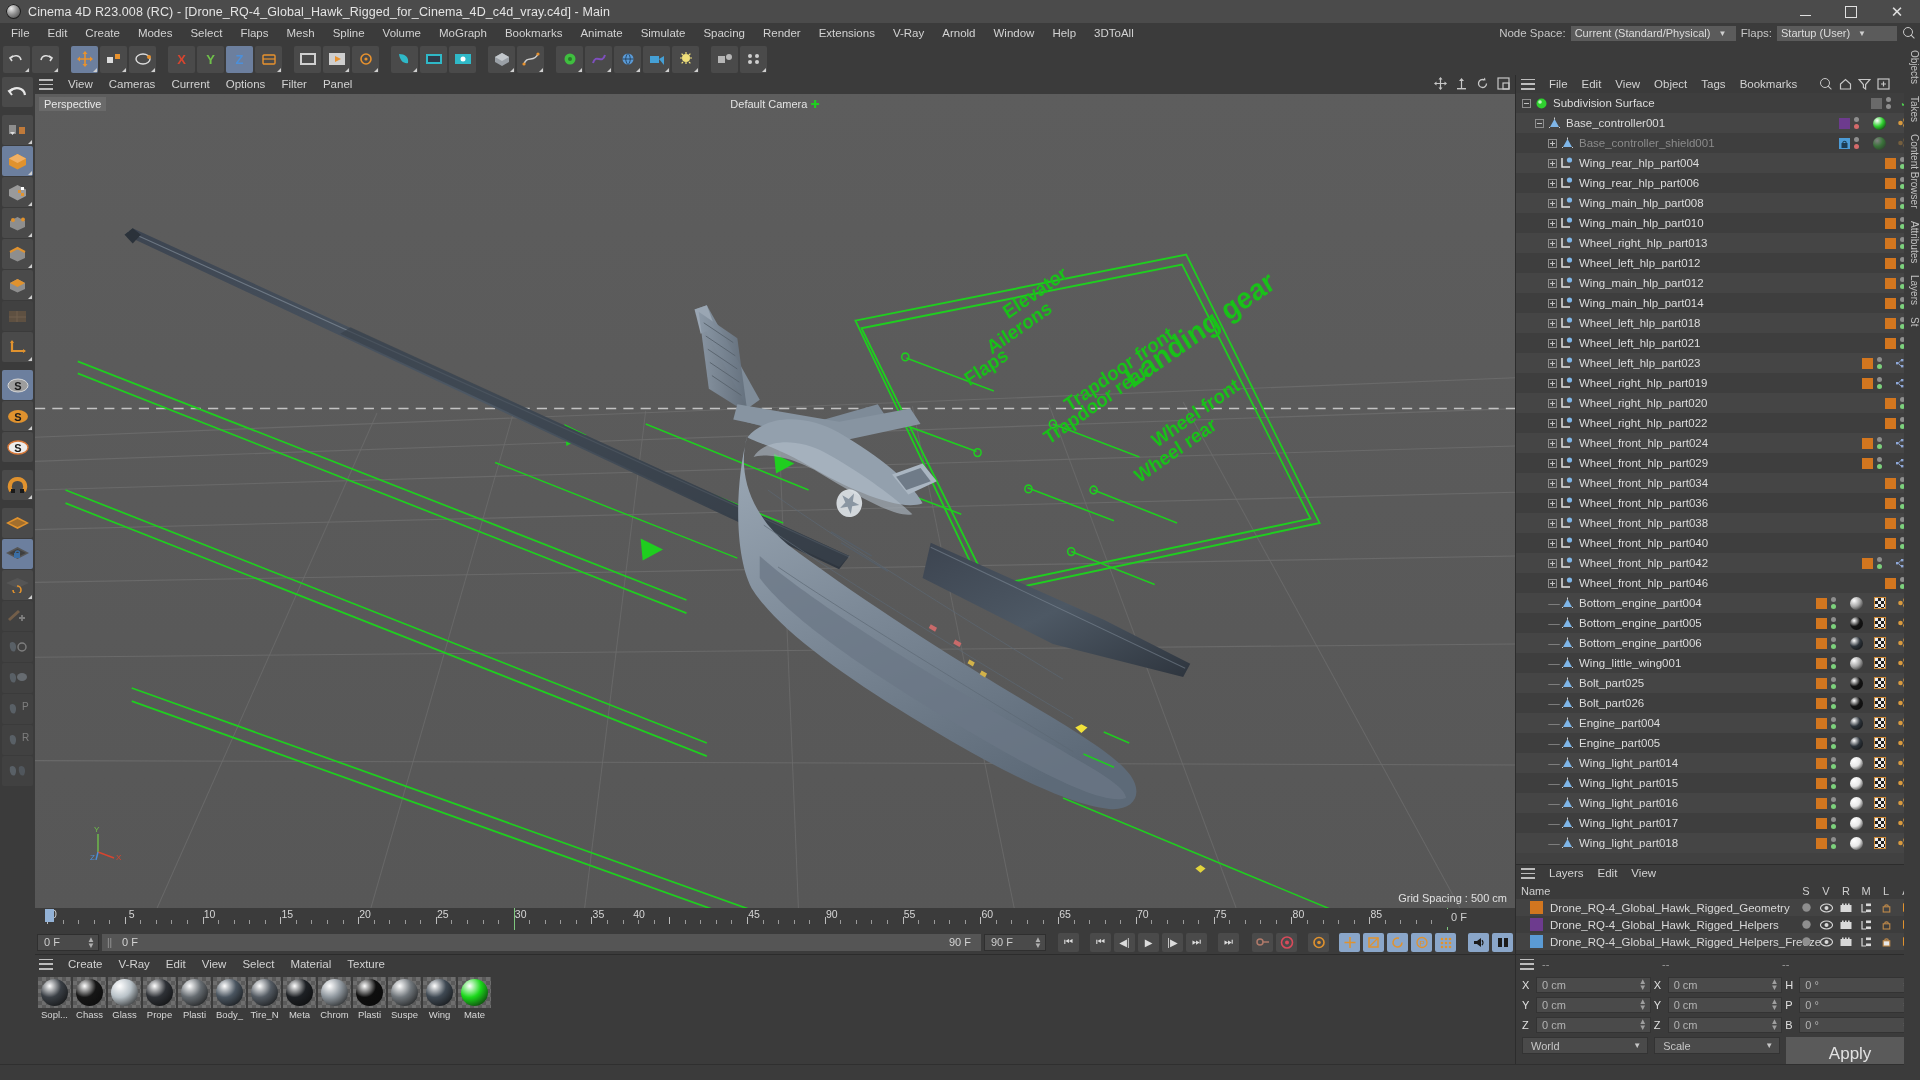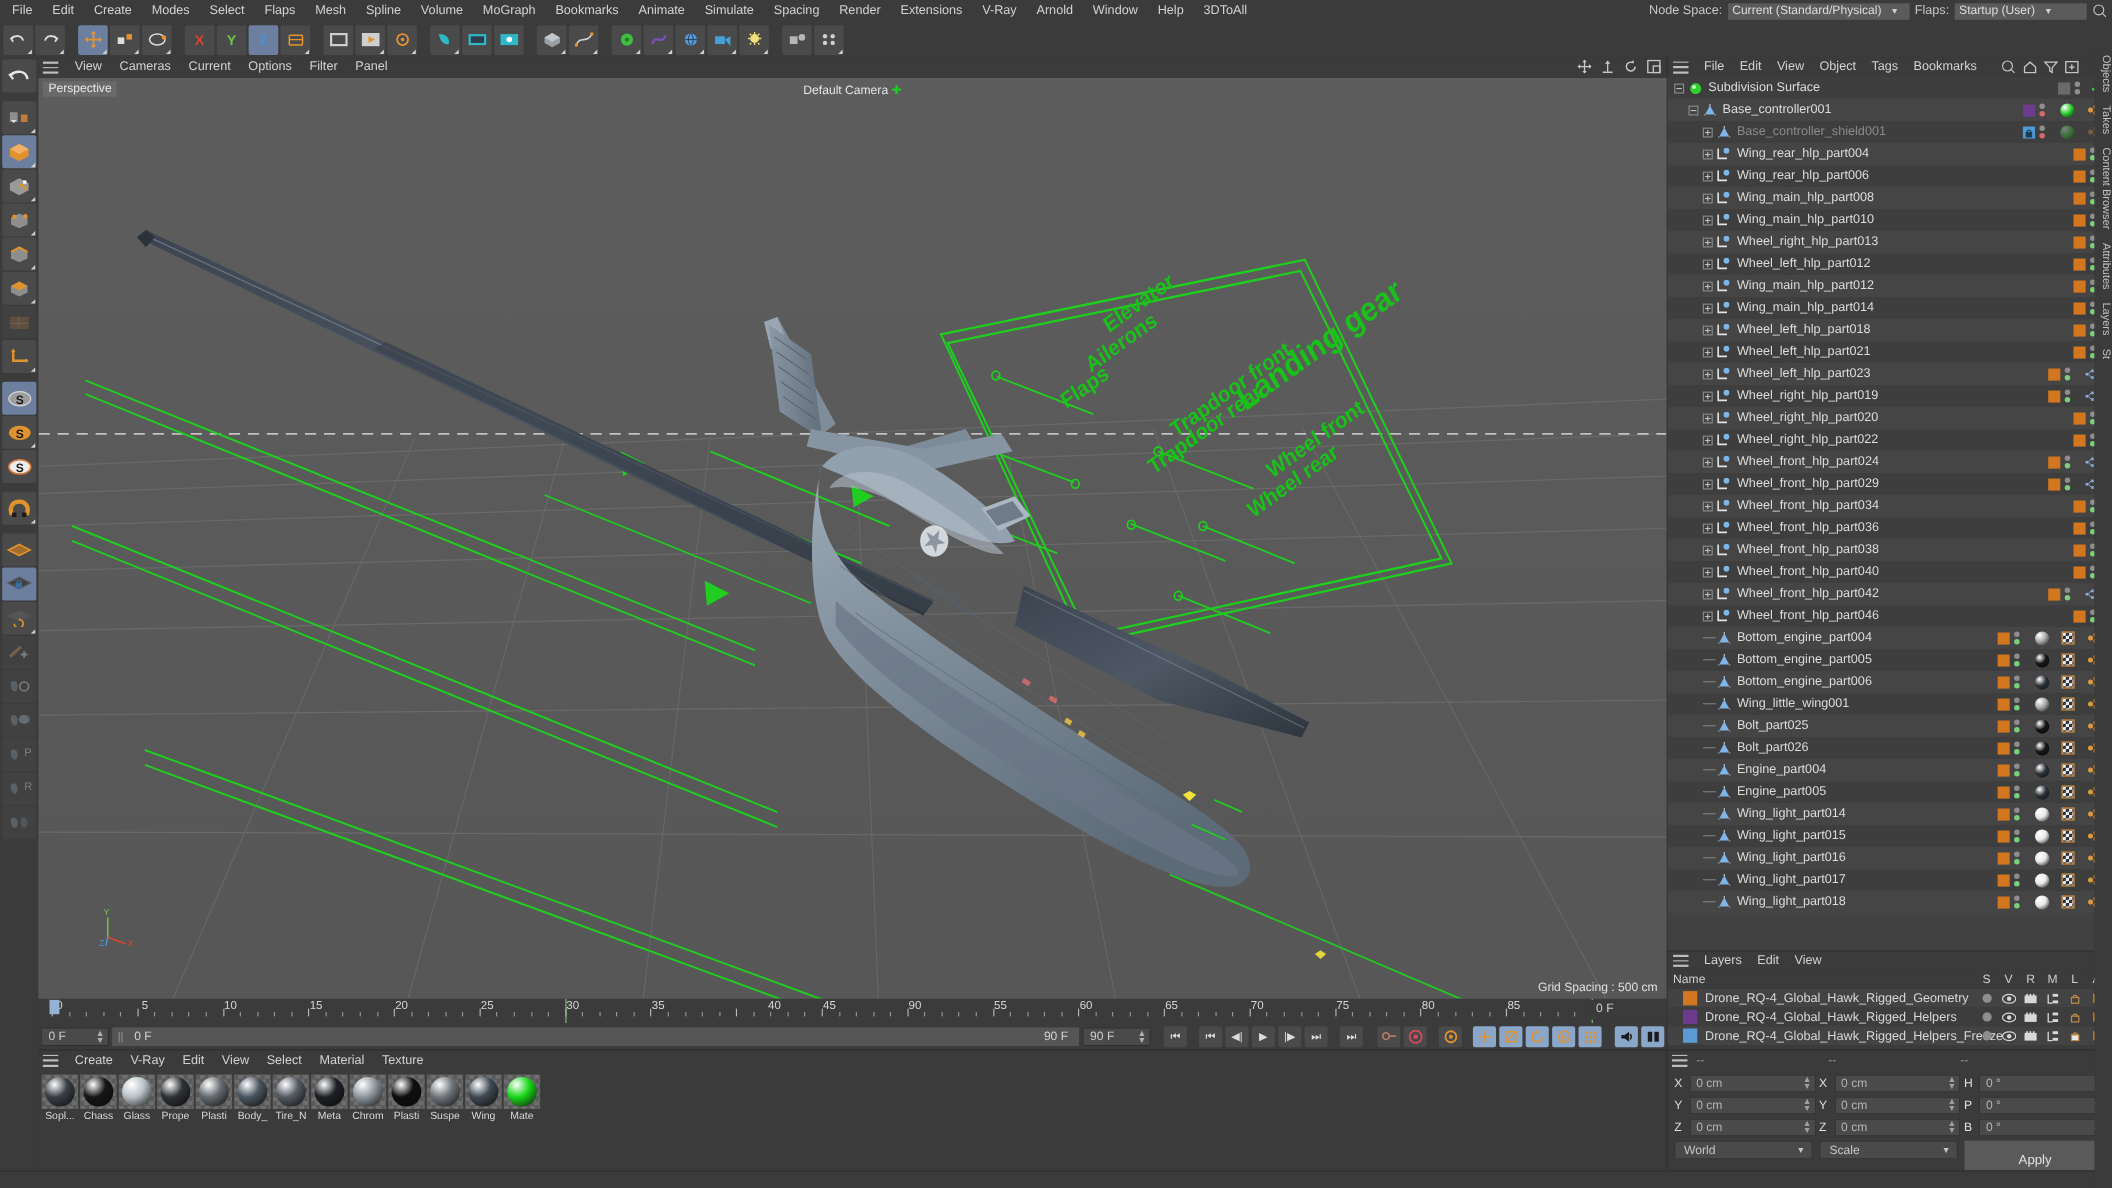--- a/index.html
+++ b/index.html
@@ -142,38 +142,53 @@
   .attrbar{ height:18px; display:flex; align-items:center; padding-left:4px; font-size:11px; color:#9c9c9c; gap:0;}
   .attrbar .dd{ width:120px; }
   .coordgrid{ padding:3px 6px 0 6px; }
   .crow{ display:flex; align-items:center; height:18px; margin-bottom:2px; gap:3px;}
   .clab{ width:11px; font-size:11px; color:#e0e0e0; text-align:left;}
   .cfield{ flex:1 1 0; height:16px; background:#4a4a4a; border:1px solid #333; color:#b4b4b4; font-size:11px; padding-left:5px; display:flex;align-items:center; position:relative;}
   .cfield .spin{position:absolute;right:3px;top:1px;font-size:8px;color:#9f9f9f;line-height:6px;}
   .crow2{ display:flex; gap:6px; padding:1px 6px 0 6px;}
   .selbox{ flex:1 1 0; height:17px; background:#4a4a4a; border:1px solid #333; color:#c6c6c6; font-size:11px; display:flex;align-items:center;padding-left:8px; position:relative;}
   .selbox .carr{ position:absolute; right:6px; font-size:8px;}
-  .applybtn{ flex:1.1 1 0; height:33px; background:#5a5a5a; color:#e2e2e2; font-size:12px; display:flex;align-items:center;justify-content:center;}
+  .applybtn{ flex:1.1 1 0; height:33px; background:#5a5a5a; color:#e2e2e2; font-size:17px; display:flex;align-items:center;justify-content:center;}
 
   
   .vtabs{ position:absolute; right:0; top:44px; width:16px; bottom:0; background:#3b3b3b; }
   .vtab{ writing-mode:vertical-rl; font-size:10px; color:#c2c2c2; padding:6px 0; text-align:center; width:16px;}
 
   
   .statusbar{ height:16px; background:#3b3b3b; flex:0 0 16px; border-top:1px solid #2f2f2f;}
 
   
   .vpsvg { position:absolute; inset:0; width:100%; height:100%; }
   .annot { fill:#19c119; font-family:"Liberation Sans",sans-serif; font-weight:bold; }
 </style>
 </head>
 <body>
 
 <div class="app">
 
+  <div class="titlebar">
+    <div class="tlogo"></div>
+    <div class="ttext">Cinema 4D R23.008 (RC) - [Drone_RQ-4_Global_Hawk_Rigged_for_Cinema_4D_c4d_vray.c4d] - Main</div>
+    <div class="winbtns">
+      <div>
+          <span class="wb-min"></span>
+        </div>
+      <div>
+          <span class="wb-max"></span>
+        </div>
+      <div class="close">
+          <span class="wb-cls">✕</span>
+        </div>
+    </div>
+  </div>
 
   <div class="menubar">
     <div id="menu-items" style="display:flex;padding-left:2px;">
         <div class="mi">File</div>
         <div class="mi">Edit</div>
         <div class="mi">Create</div>
         <div class="mi">Modes</div>
         <div class="mi">Select</div>
         <div class="mi">Flaps</div>
         <div class="mi">Mesh</div>
@@ -841,21 +856,21 @@
             <div class="tltick" style="left: 1384.44px;"></div>
             <div class="tltickM" style="left: 1400px;"></div>
             <div class="tlnum" style="left: 7px;">0</div>
             <div class="tlnum" style="left: 84.7778px;">5</div>
             <div class="tlnum" style="left: 162.556px;">10</div>
             <div class="tlnum" style="left: 240.333px;">15</div>
             <div class="tlnum" style="left: 318.111px;">20</div>
             <div class="tlnum" style="left: 395.889px;">25</div>
             <div class="tlnum" style="left: 473.667px;">30</div>
             <div class="tlnum" style="left: 551.444px;">35</div>
-            <div class="tlnum" style="left: 657px;">40</div>
+            <div class="tlnum" style="left: 592px;">40</div>
             <div class="tlnum" style="left: 707px;">45</div>
             <div class="tlnum" style="left: 784.778px;">90</div>
             <div class="tlnum" style="left: 862.556px;">55</div>
             <div class="tlnum" style="left: 940.333px;">60</div>
             <div class="tlnum" style="left: 1018.11px;">65</div>
             <div class="tlnum" style="left: 1095.89px;">70</div>
             <div class="tlnum" style="left: 1173.67px;">75</div>
             <div class="tlnum" style="left: 1251.44px;">80</div>
             <div class="tlnum" style="left: 1329.22px;">85</div>
             <div class="tlnum" style="left: 1407px;">90</div>

